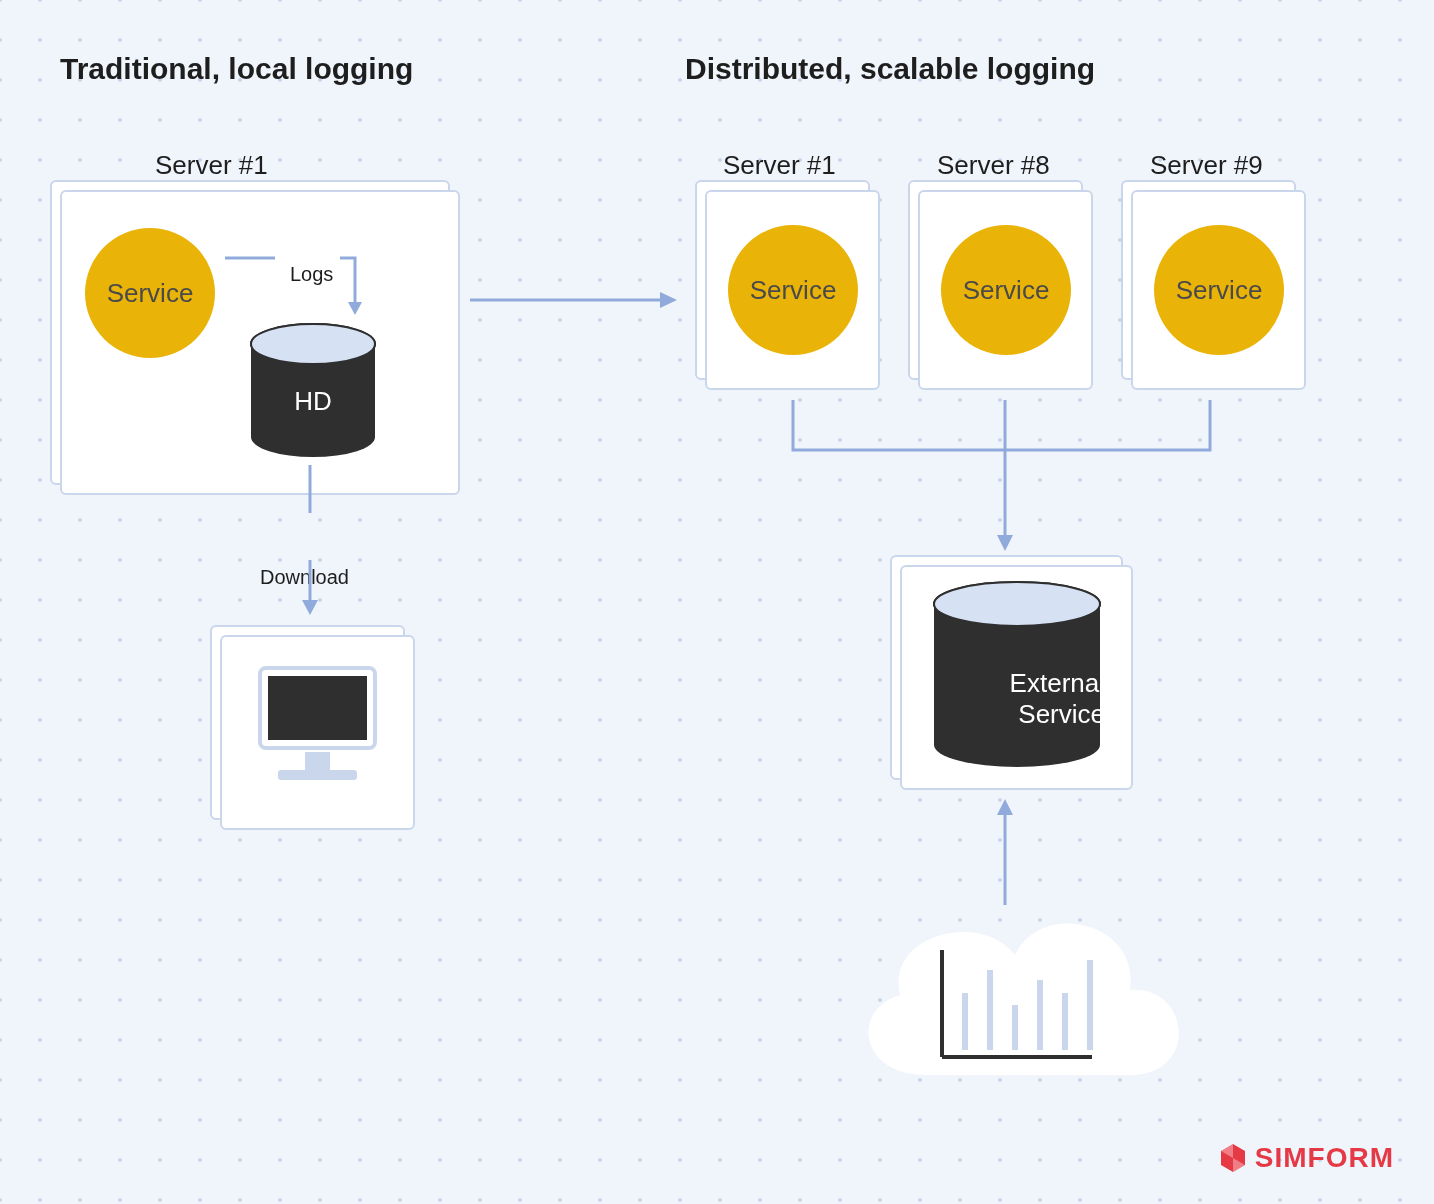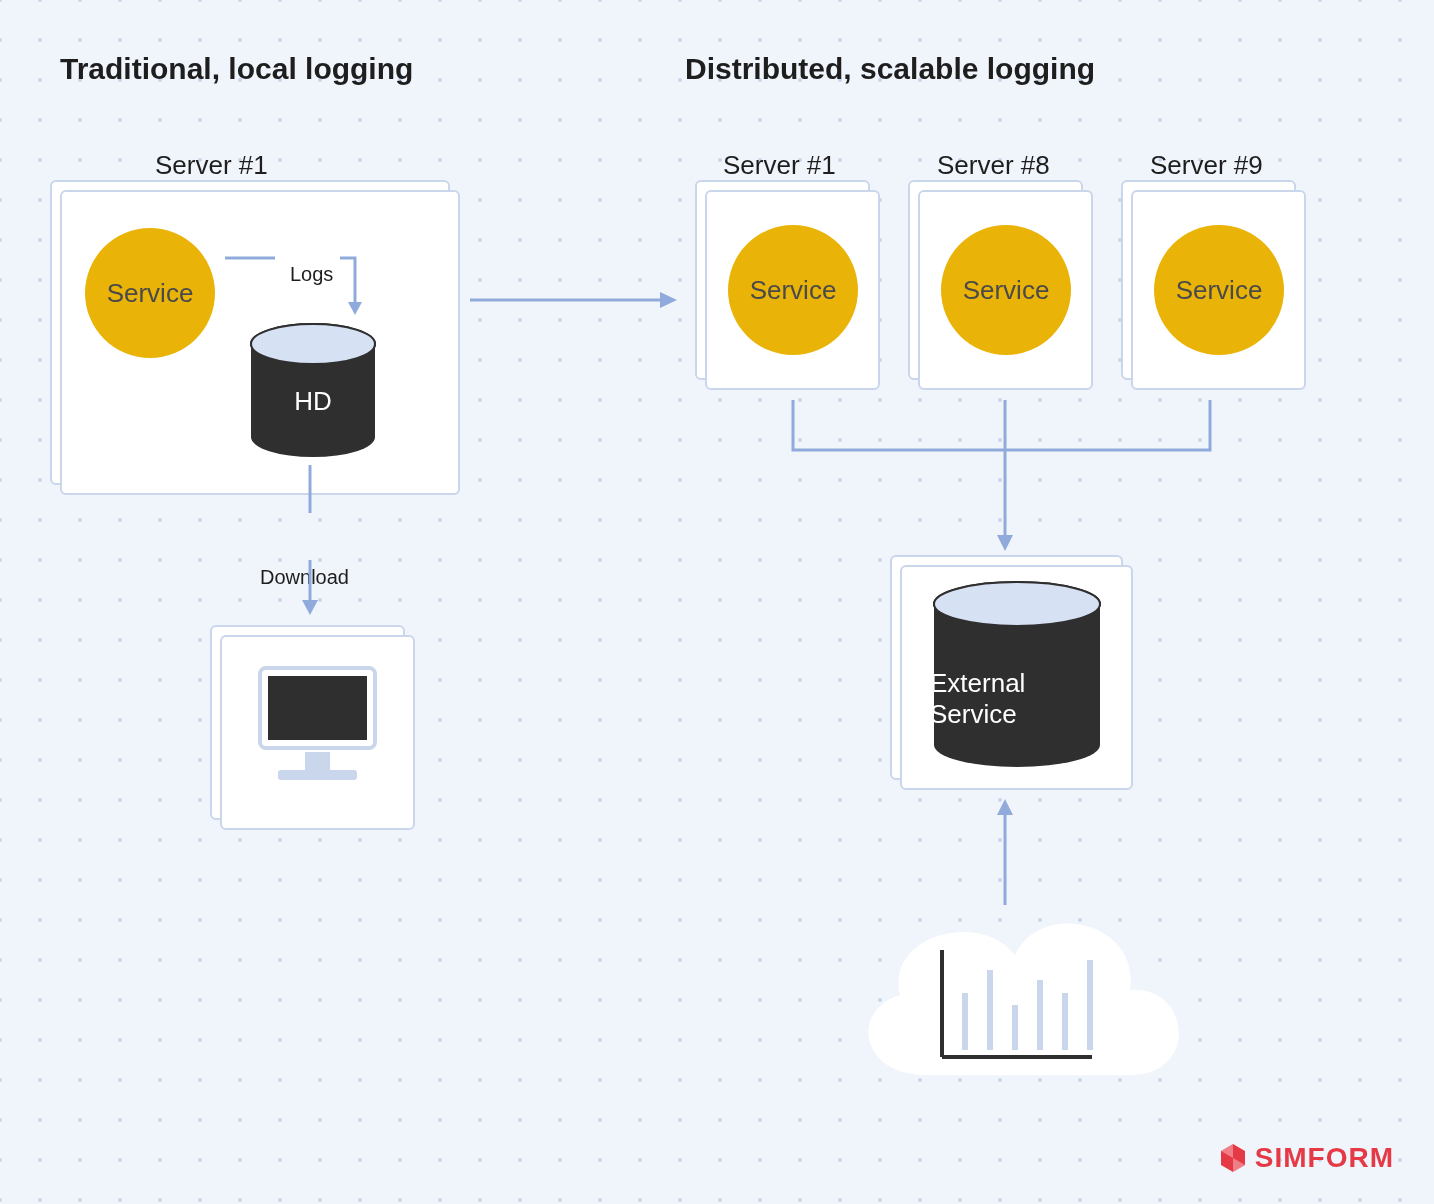--- a/index.html
+++ b/index.html
@@ -168,21 +168,21 @@
   </svg>
 
   <div class="card-shadow" style="left:890px; top:555px; width:233px; height:225px;"></div>
   <div class="card" style="left:900px; top:565px; width:233px; height:225px;"></div>
 
   <svg style="position:absolute; left:930px; top:580px;" width="175" height="195">
     <ellipse cx="87" cy="24" rx="83" ry="22" fill="#d6e1f3" stroke="#2f2f2f" stroke-width="2"></ellipse>
     <path d="M 4 24 L 4 165 A 83 22 0 0 0 170 165 L 170 24" fill="#2f2f2f"></path>
     <ellipse cx="87" cy="24" rx="83" ry="22" fill="#d6e1f3" stroke="#2f2f2f" stroke-width="2"></ellipse>
   </svg>
-  <div style="position:absolute; left:930px; top:668px; width:175px; text-align:left; color:#ffffff; font-size:26px; line-height:1.2;">
+  <div style="position:absolute; left:930px; top:668px; width:175px; text-align:right; color:#ffffff; font-size:26px; line-height:1.2;">
     <div>External</div>
     <div>Service</div>
   </div>
 
   <svg style="position:absolute; left:990px; top:795px;" width="30" height="115">
     <line x1="15" y1="110" x2="15" y2="15" stroke="#90abdb" stroke-width="3"></line>
     <path d="M 7 20 L 15 4 L 23 20 Z" fill="#90abdb"></path>
   </svg>
 
   <svg style="position:absolute; left:830px; top:880px;" width="370" height="250">

